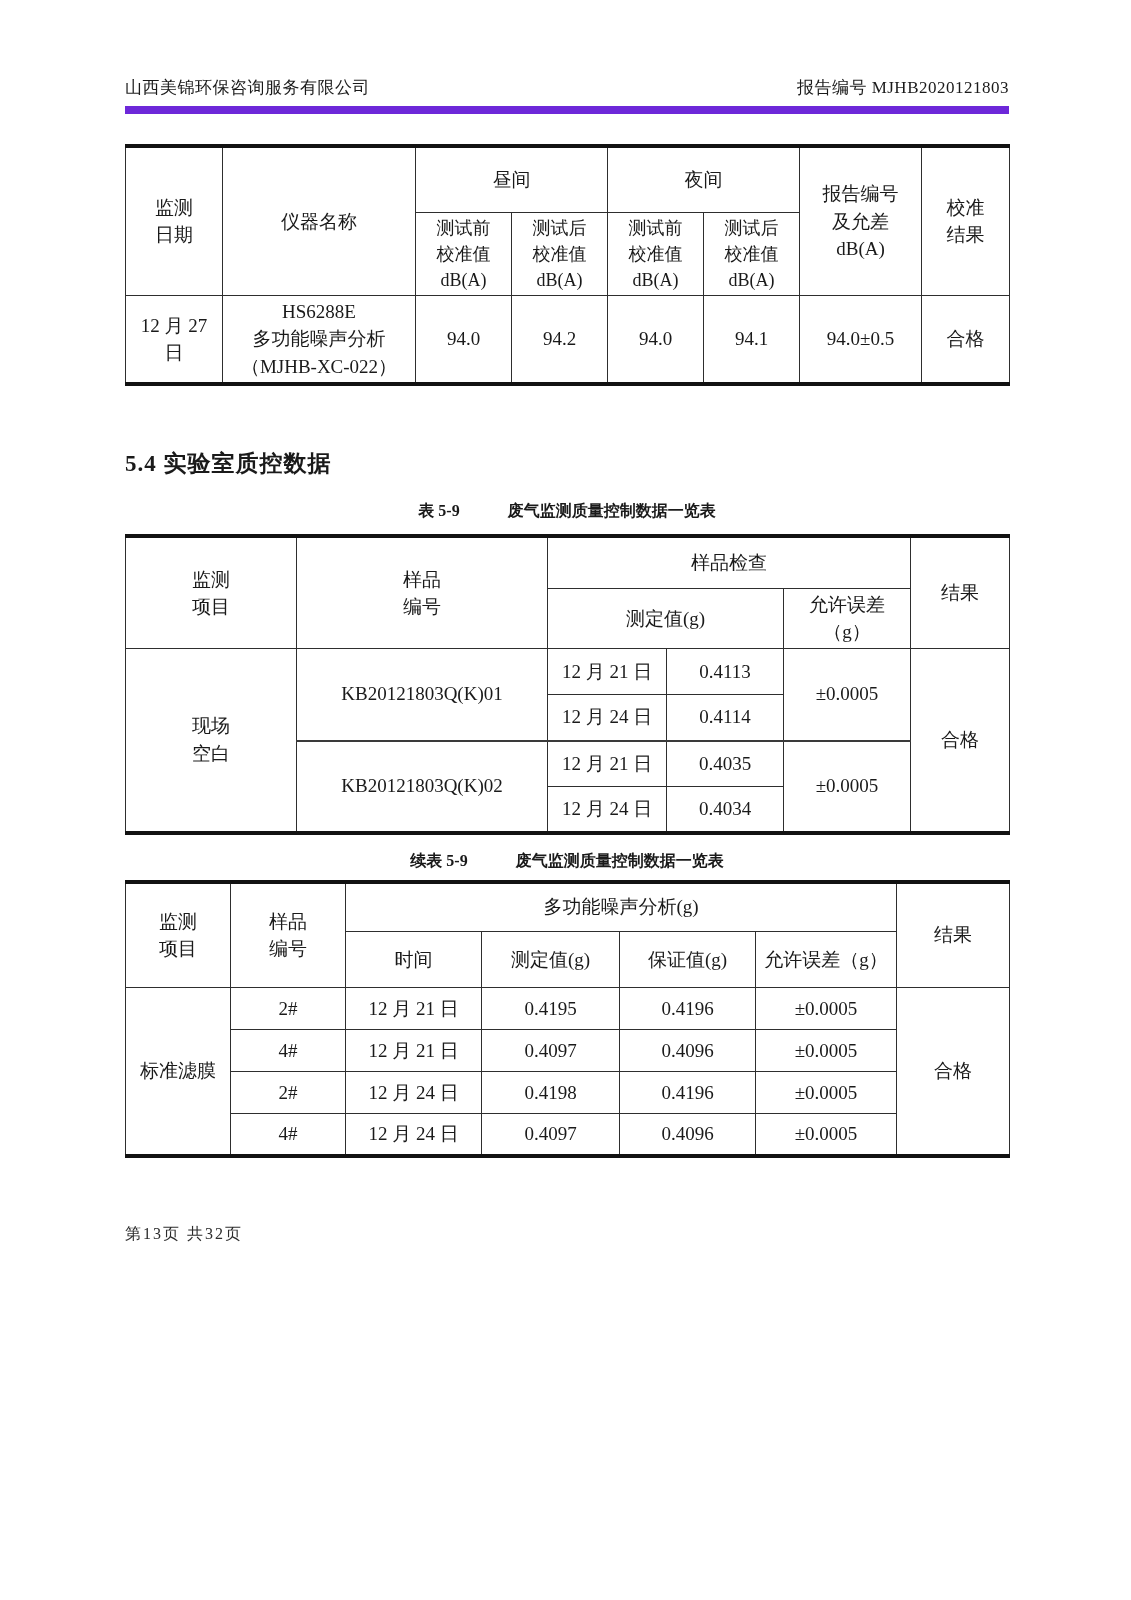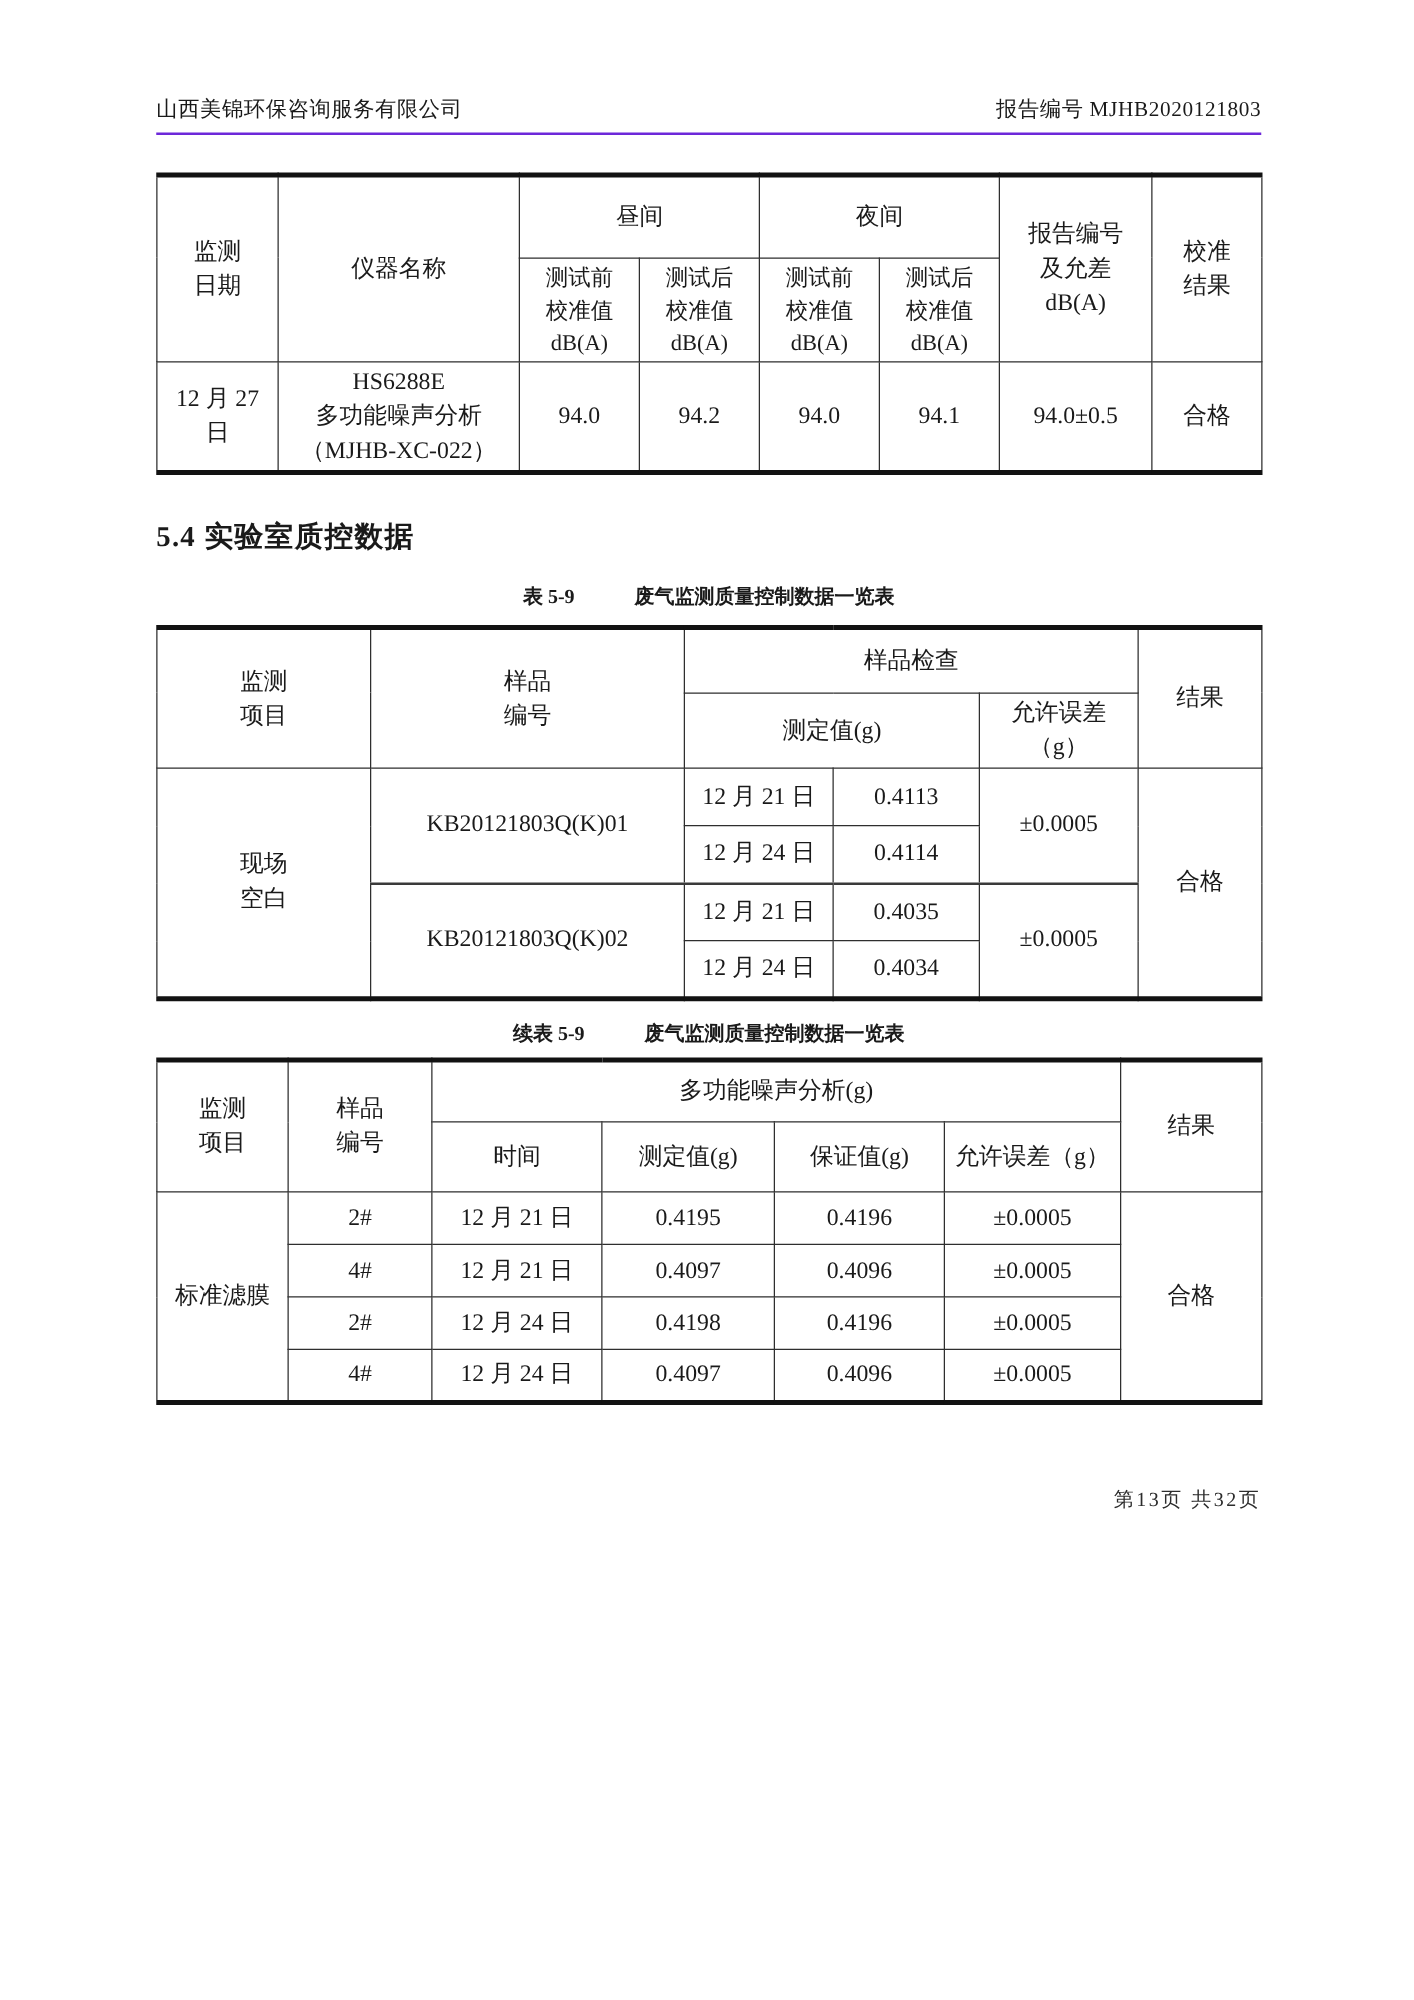--- a/index.html
+++ b/index.html
@@ -11,21 +11,21 @@
     overflow: hidden;
     position: relative;
   }
   .content { width: 884px; margin-left: 125px; }
 
   
   .doc-header {
     padding-top: 76px;
     display: flex; justify-content: space-between; align-items: flex-end;
     font-size: 17px; letter-spacing: 0.5px;
-    border-bottom: 2px solid #6d28d9;
+    border-bottom: 8px solid #6d28d9;
     padding-bottom: 7px;
   }
 
   
   table {
     border-collapse: collapse;
     table-layout: fixed;
     width: 884px;
     border-top: 4px solid #121212;
     border-bottom: 4px solid #121212;
@@ -51,41 +51,41 @@
 
   .tbl3 { margin-top: 8px; }
   .tbl3 thead tr:nth-child(1) th { height: 50px; }
   .tbl3 thead tr:nth-child(2) th { height: 56px; }
   .tbl3 tbody tr { height: 42px; }
 
   .group-divider td { border-top: 2px solid #3a3a3a; }
 
   
   .section-heading {
-    margin-top: 34px;
+    margin-top: 62px;
     font-size: 23px; font-weight: bold; letter-spacing: 1px;
   }
   .section-intro {
     margin-top: 26px;
     font-size: 21px;
     text-indent: 62px;
     letter-spacing: 0.5px;
   }
   .table-caption {
     margin-top: 22px;
     text-align: center;
     font-size: 16px; font-weight: bold;
   }
   .table-caption .cap-label { margin-right: 48px; }
   .table-caption.cap2 { margin-top: 16px; }
   .table-caption.cap3 { margin-top: 232px; letter-spacing: 1px; }
 
   .doc-footer {
     margin-top: 66px;
-    text-align: right;
+    text-align: left;
     font-size: 16px; color: #2c2c2c;
     letter-spacing: 2px;
   }
 </style>
 </head>
 <body>
 
 <div class="content">
 
   <div class="doc-header">

